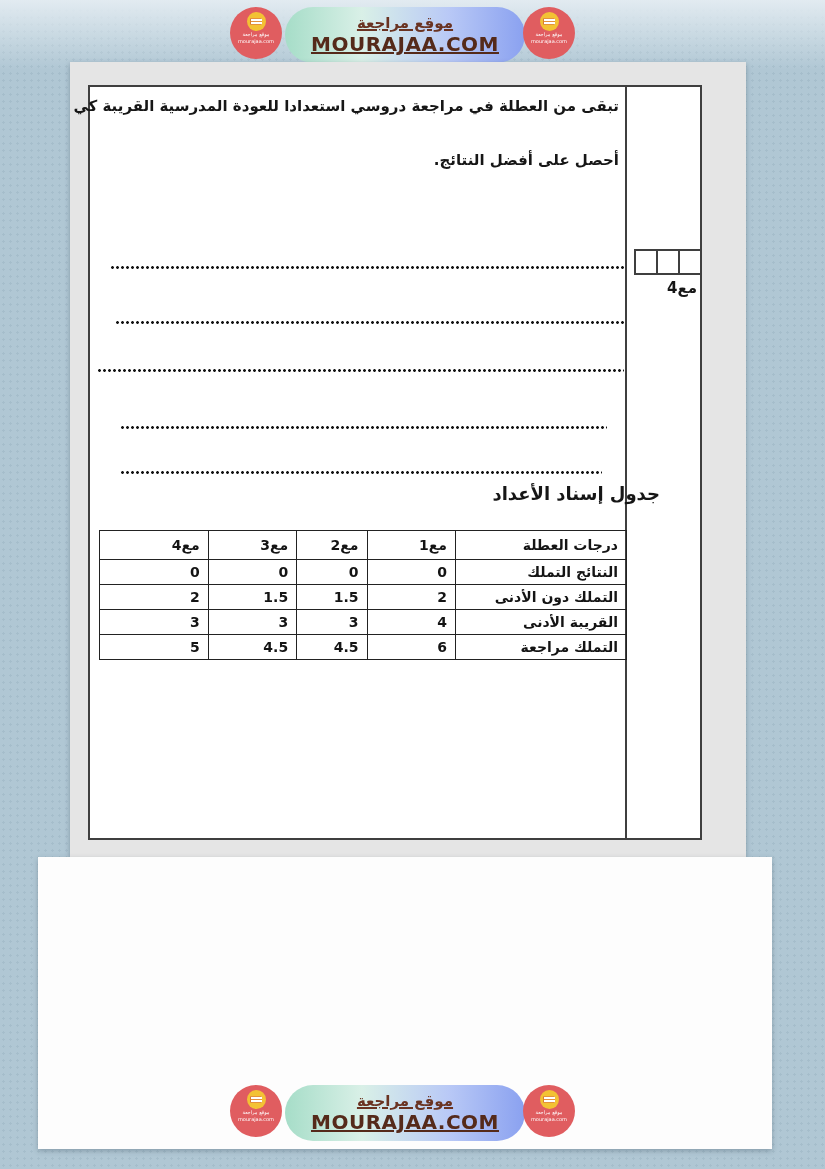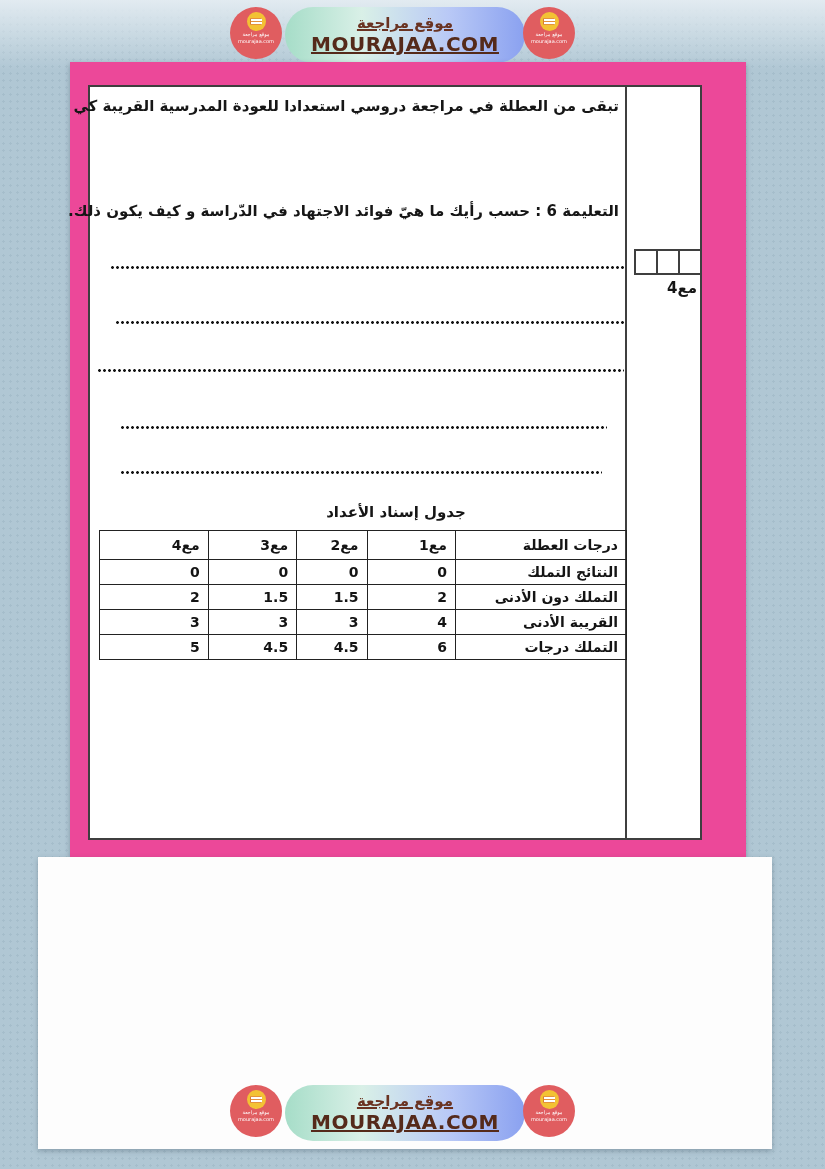--- a/index.html
+++ b/index.html
@@ -48,21 +48,21 @@
     background-image:repeating-linear-gradient(#e4923c 0 1px, rgba(0,0,0,0) 1px 3px);
     border-left:1px solid #d97f2e;
   }
   .badge .t1,.badge .t2{
     color:#ffffff;font-size:5px;line-height:1.3;direction:rtl;white-space:nowrap;
   }
   .badge .t2{direction:ltr;}
 
   
   .page1{
-    position:absolute;left:70px;top:62px;width:676px;height:795px;background:#ec4899;
+    position:absolute;left:70px;top:62px;width:676px;height:795px;background:#e5e5e5;
     box-shadow:0 2px 5px rgba(40,60,75,0.35);
   }
   .page2{
     position:absolute;left:38px;top:857px;width:734px;height:292px;background:#fdfdfd;
     box-shadow:0 2px 5px rgba(40,60,75,0.30);
   }
 
   .frame{
     position:absolute;left:18px;top:23px;width:614px;height:755px;
     border:2px solid #3f3f3f;box-sizing:border-box;background:#fff;
@@ -97,22 +97,22 @@
   .score-box{
     width:20px;height:22px;border:2px solid #3f3f3f;background:#fff;
   }
   .score-box + .score-box{border-left:none;}
   .criteria{
     position:absolute;left:544px;top:192px;width:63px;direction:rtl;text-align:right;
     font-size:15px;font-weight:bold;color:#161616;
   }
 
   .tbl-title{
-    position:absolute;left:42px;top:416px;width:528px;text-align:center;direction:rtl;
-    font-size:15px;font-weight:bold;color:#161616;
+    position:absolute;left:42px;top:396px;width:528px;text-align:right;direction:rtl;
+    font-size:18px;font-weight:bold;color:#161616;
   }
   table.grading{
     position:absolute;left:9px;top:443px;width:528px;direction:rtl;
     border-collapse:collapse;table-layout:fixed;
   }
   table.grading th,table.grading td{
     border:1.6px solid #222;font-weight:bold;color:#141414;
     text-align:right;padding:0 8px 0 2px;overflow:hidden;white-space:nowrap;
   }
   table.grading th{height:28px;font-size:14px;}
@@ -139,21 +139,21 @@
       </div>
     <div class="t1">موقع مراجعة</div>
     <div class="t2">mourajaa.com</div>
   </div>
 </div>
 
 <div class="page1">
   <div class="frame">
 
     <div class="txt t-l1">تبقى من العطلة في مراجعة دروسي استعدادا للعودة المدرسية القريبة كي</div>
-    <div class="txt t-instr">التعليمة 6 : حسب رأيك ما هيّ فوائد الاجتهاد في الدّراسة و كيف يكون ذلك.</div>
+    <div class="txt t-l2">أحصل على أفضل النتائج.</div>
 
     <div class="dotline dl1"></div>
     <div class="dotline dl2"></div>
     <div class="dotline dl3"></div>
     <div class="dotline dl4"></div>
     <div class="dotline dl5"></div>
 
     <div class="side-col">
       <div class="score-boxes" style="left:7px;">
         <div class="score-box"></div>
@@ -196,21 +196,21 @@
         <td>2</td>
       </tr>
       <tr>
         <td>القريبة الأدنى</td>
         <td>4</td>
         <td>3</td>
         <td>3</td>
         <td>3</td>
       </tr>
       <tr>
-        <td>التملك درجات</td>
+        <td>التملك مراجعة</td>
         <td>6</td>
         <td>4.5</td>
         <td>4.5</td>
         <td>5</td>
       </tr>
     </tbody>
       </table>
 
   </div>
 </div>

